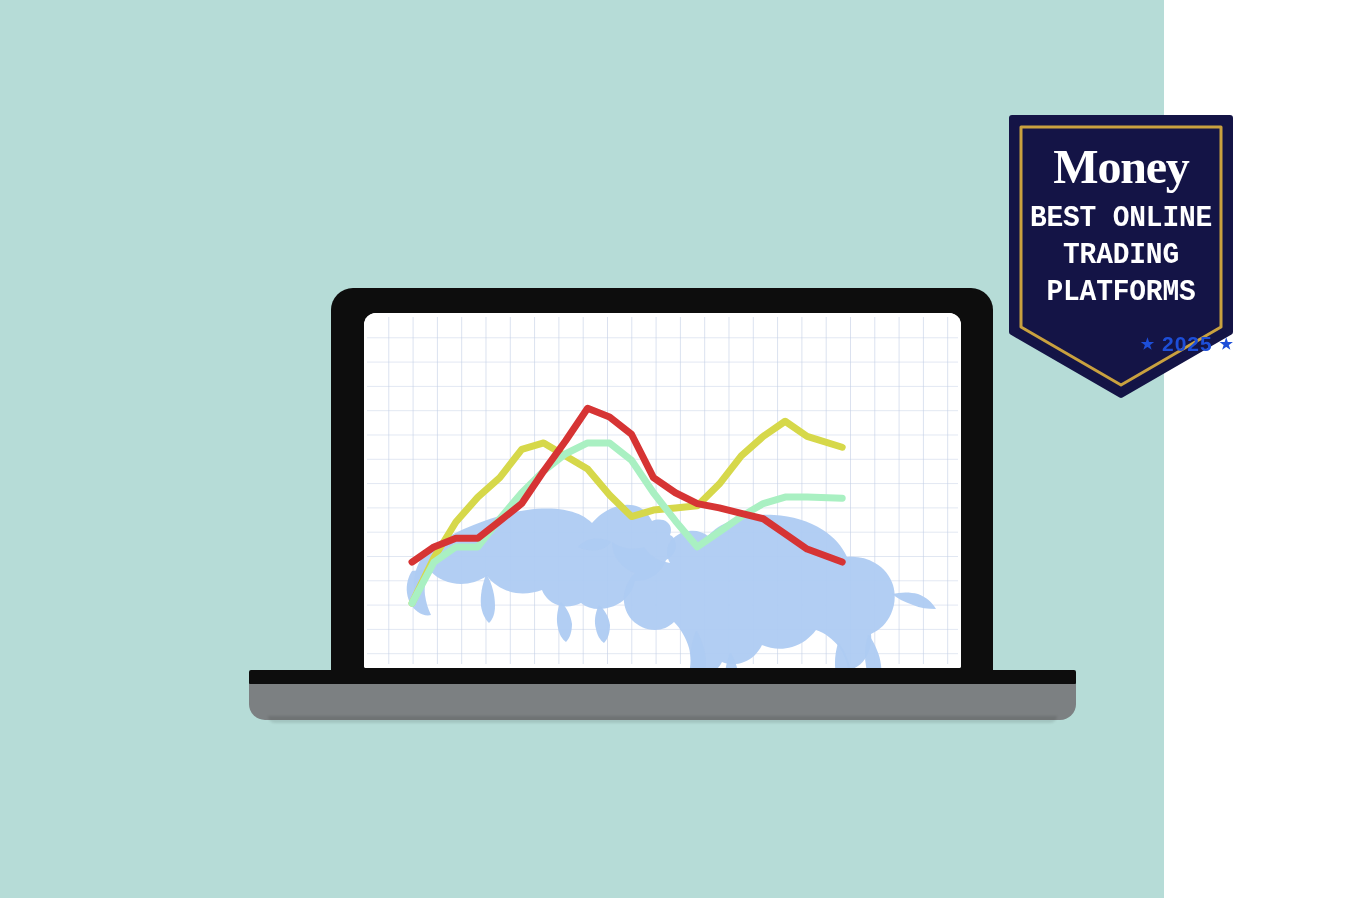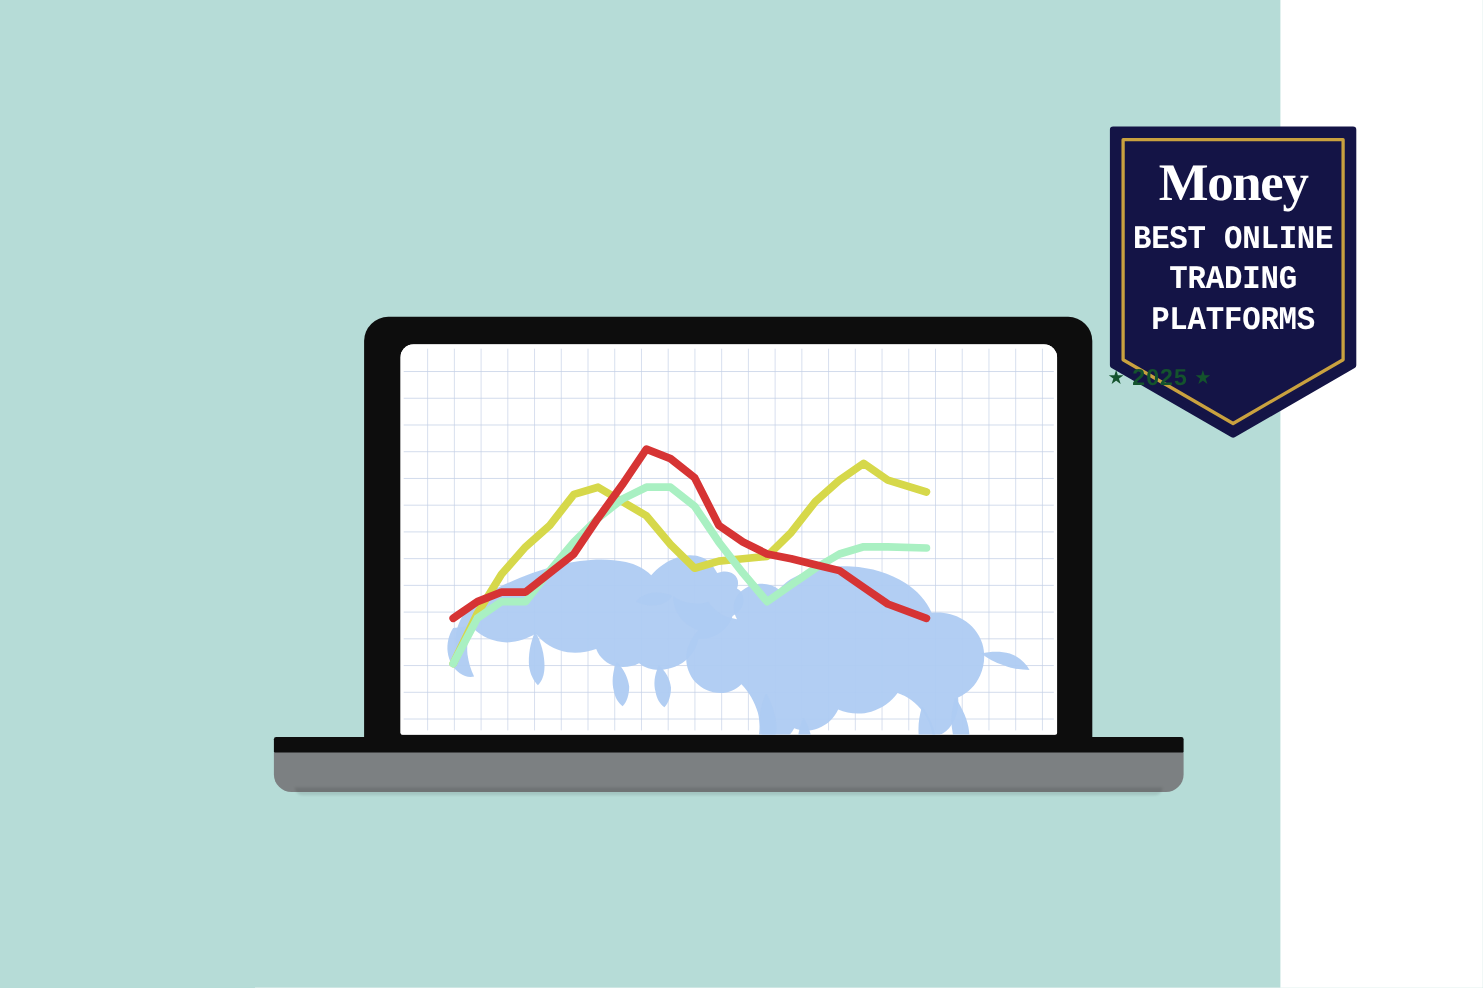--- a/index.html
+++ b/index.html
@@ -139,22 +139,22 @@
   }
   .badge-lines .bl {
     display: block;
     transform: scaleX(0.93);
   }
   .badge-year {
     position: absolute;
     left: 0;
     top: 218px;
     width: 226px;
-    text-align: left;
-    color: #14532d;
+    text-align: right;
+    color: #1d4ed8;
     font-family: "Liberation Sans", sans-serif;
     font-weight: bold;
     font-size: 21px;
     letter-spacing: 1px;
   }
   .badge-year .star {
     font-size: 15px;
     vertical-align: 2px;
   }
 </style>

